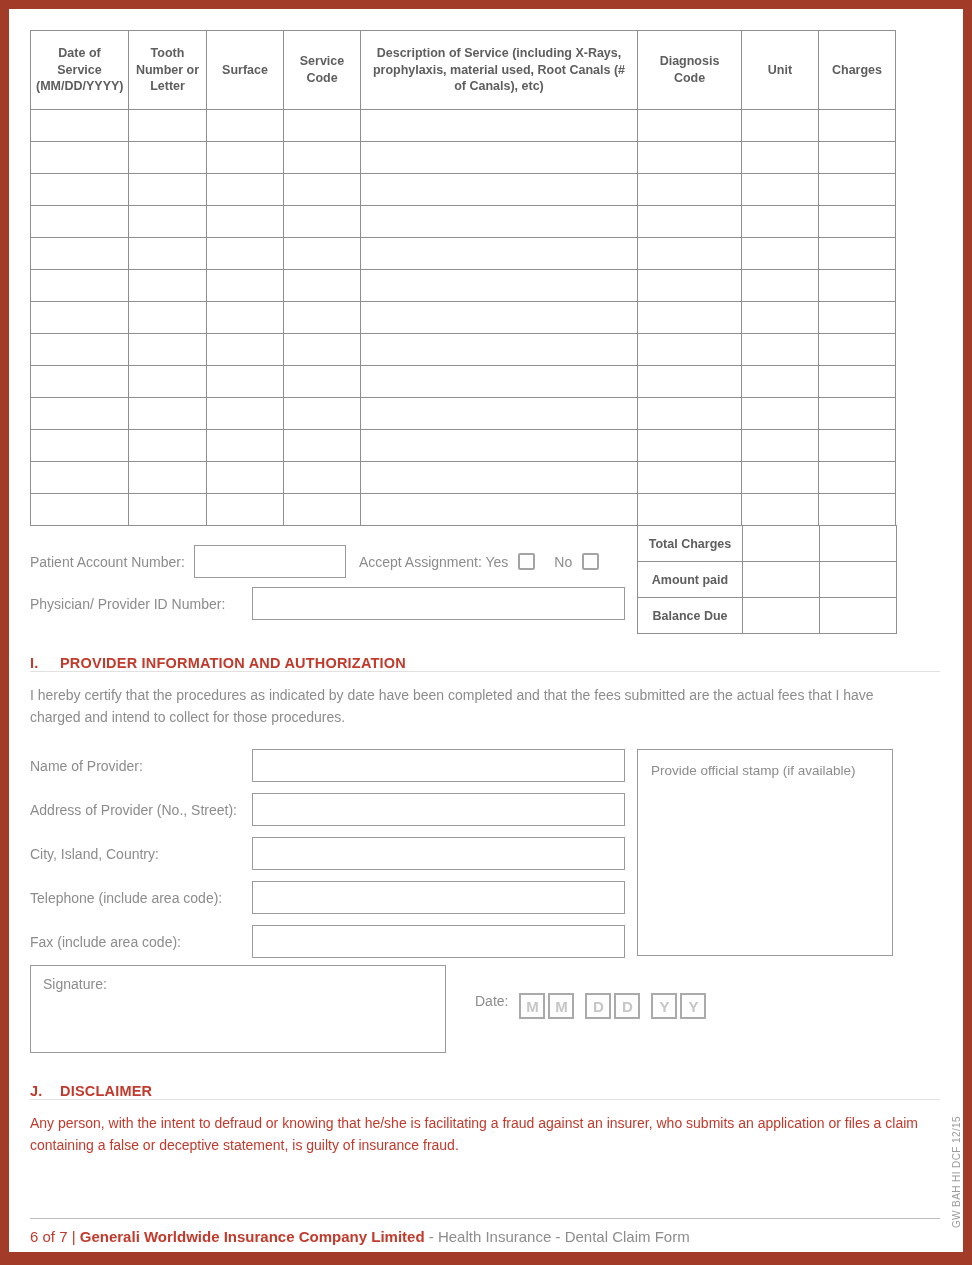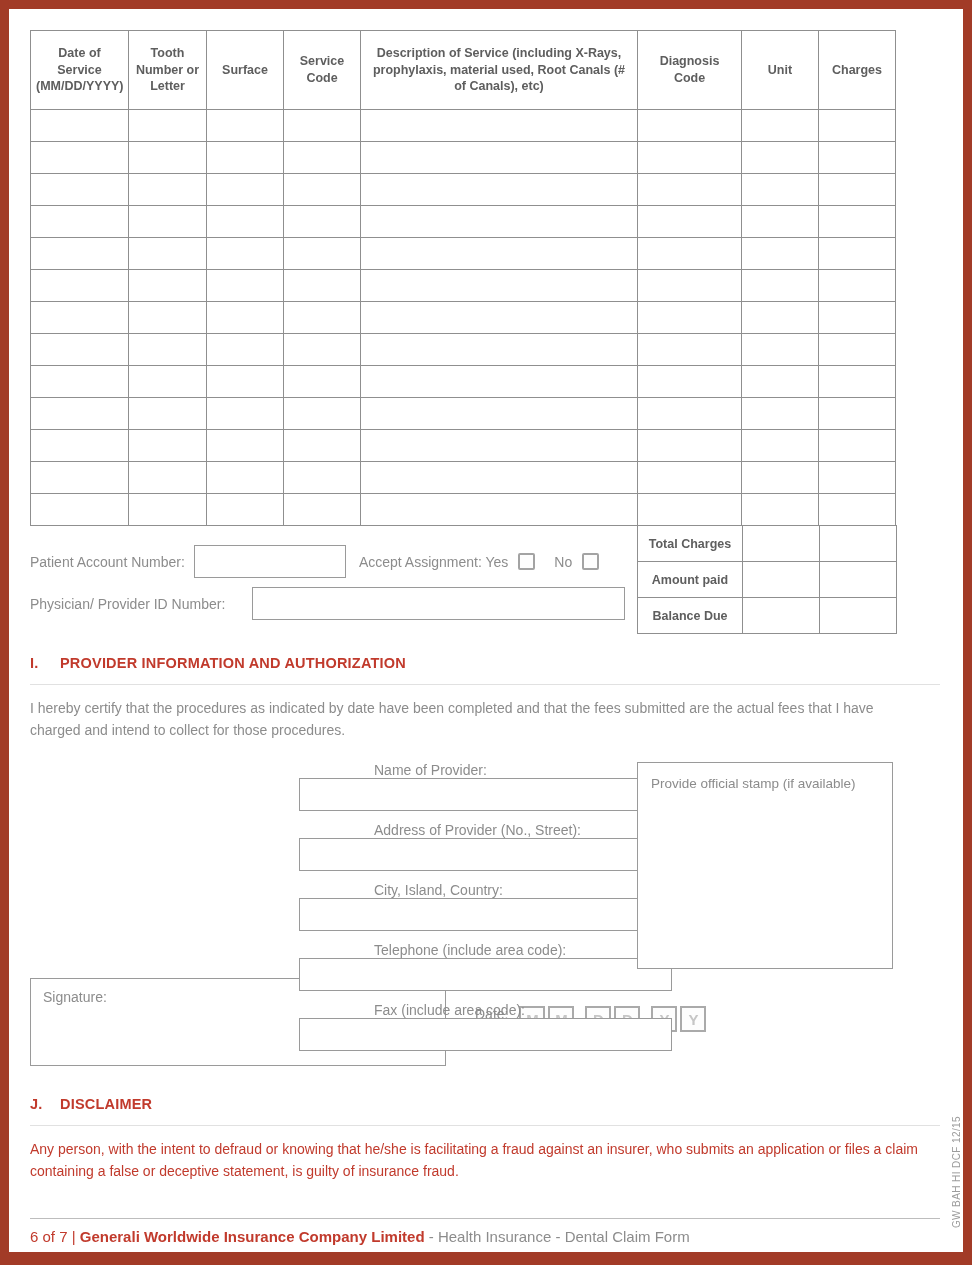--- a/index.html
+++ b/index.html
@@ -39,26 +39,26 @@
   .patient-row{top:19px;}
   .patient-row .ibox{width:152px;margin-left:9px;}
   .accept{margin-left:13px;}
   .cbox{width:17px;height:17px;border:2px solid #a3a3a3;border-radius:2px;margin-left:10px;background:#fdfdfd;}
   .no-lab{margin-left:19px;}
   .physician-row{top:61px;}
   .flab{width:222px;flex:none;}
   .physician-row .ibox,.field .ibox{width:373px;}
   .sec-head{
     margin-top:15px;font-size:14.5px;font-weight:bold;color:var(--accent-red);
-    padding-bottom:13px;border-bottom:1px solid #e1e1e1;width:910px;letter-spacing:.2px;
+    border-bottom:1px solid #e1e1e1;width:910px;letter-spacing:.2px;
   }
   .sec-num{display:inline-block;width:30px;}
   .para{margin-top:12px;width:862px;font-size:14px;color:var(--label-gray);line-height:1.58;}
   .provider{position:relative;margin-top:21px;height:210px;width:910px;}
-  .field{display:flex;align-items:center;margin-bottom:11px;flex-direction:column;}
+  .field{display:flex;align-items:center;margin-bottom:11px;}
   .stamp{
     position:absolute;left:607px;top:0;width:256px;height:207px;
     border:1px solid #9a9a9a;padding:11px 8px 0 13px;background:#fff;
   }
   .stamp .lab{white-space:normal;font-size:13.5px;}
   .sign-row{display:flex;margin-top:6px;}
   .sig-box{width:416px;height:88px;border:1px solid #9a9a9a;padding:9px 12px;background:#fff;}
   .date-group{display:flex;align-items:flex-start;margin-left:29px;margin-top:28px;height:33px;}
   .pair{display:flex;margin-left:11px;}
   .dcell{

